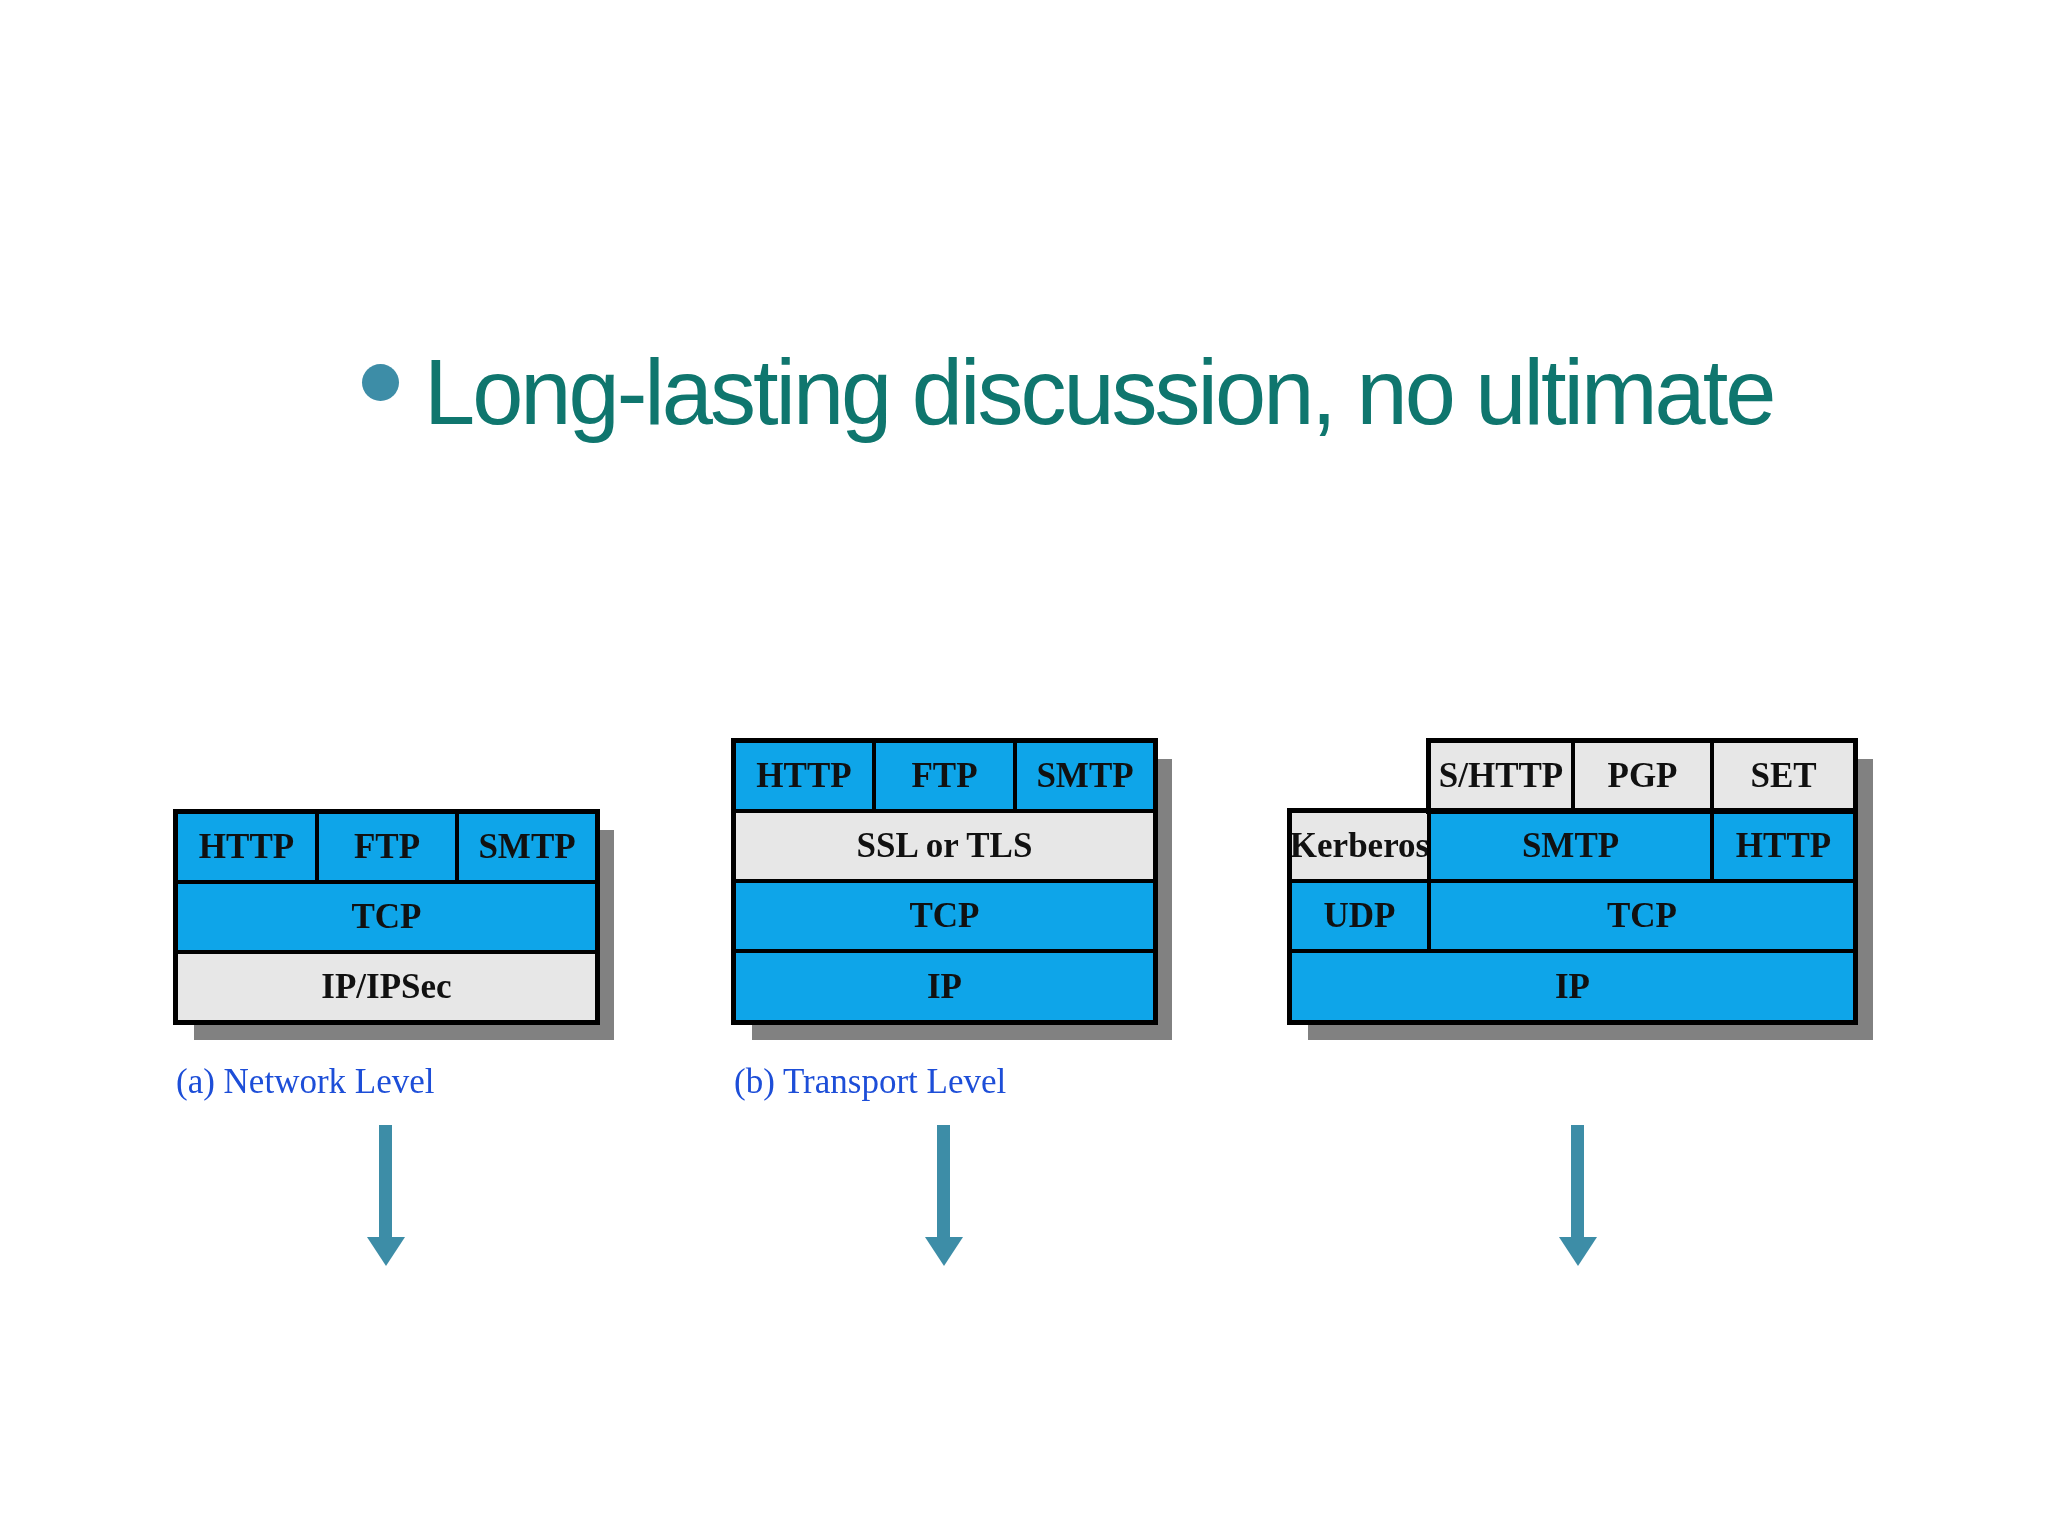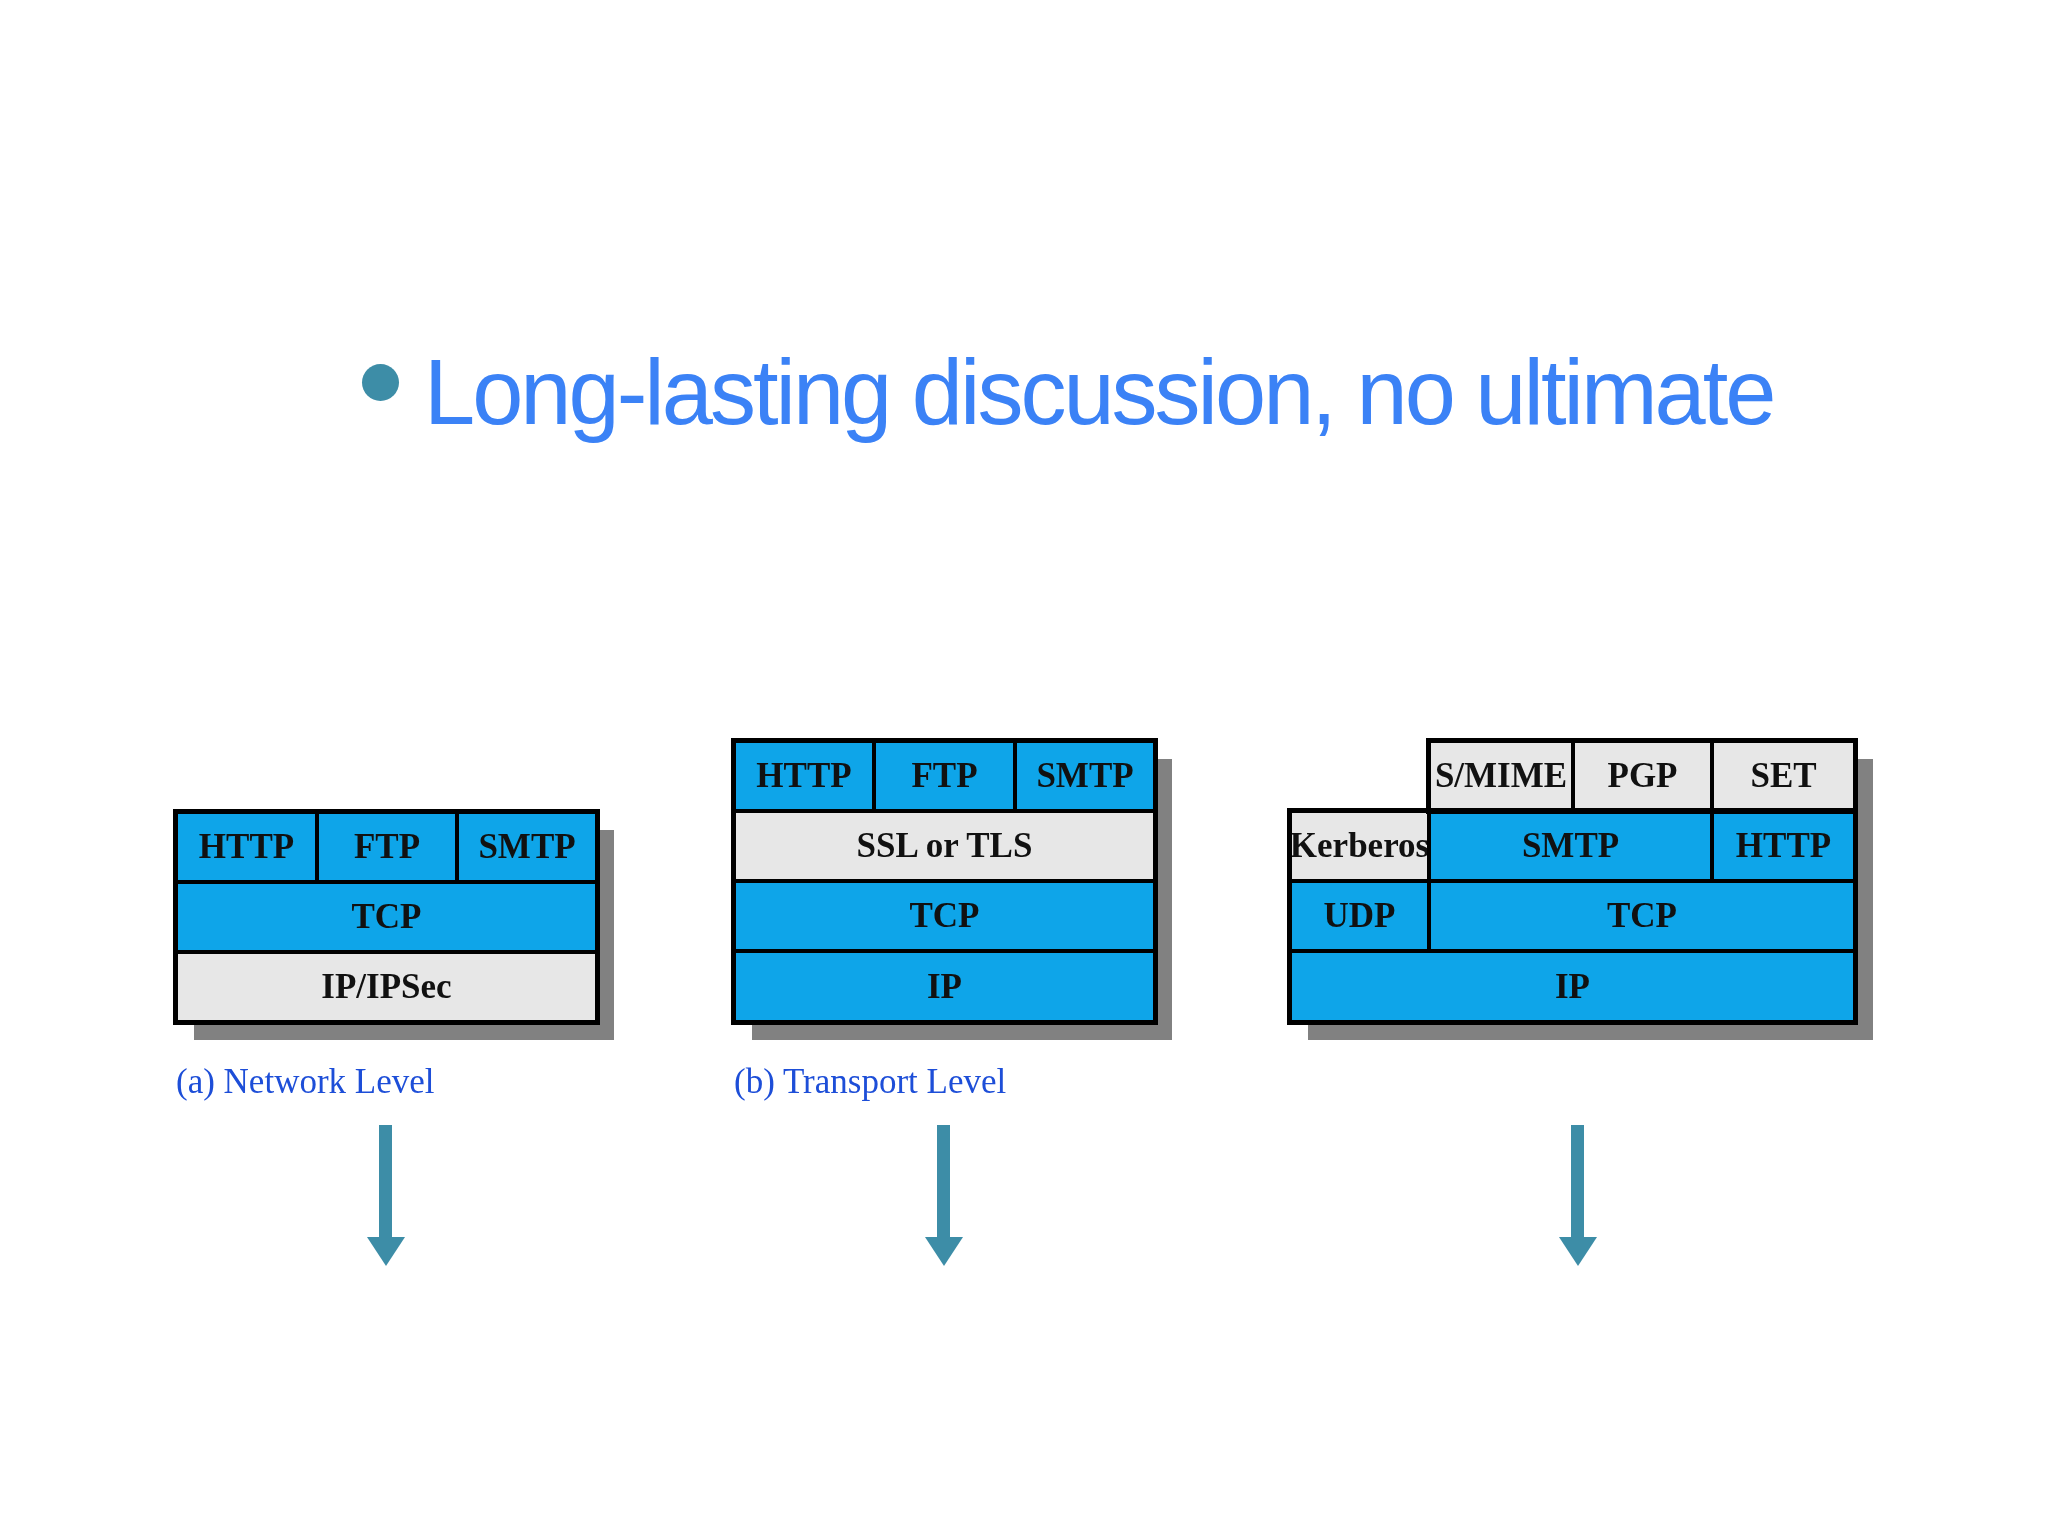--- a/index.html
+++ b/index.html
@@ -7,21 +7,21 @@
          font-family:"Liberation Sans",sans-serif;}
 
   
   .title{position:absolute;left:0;right:0;top:88px;text-align:center;
          font-size:113px;letter-spacing:-4px;color:#5e2c1e;font-weight:400;white-space:nowrap;}
 
   
   .bullet-dot{position:absolute;left:362px;top:364px;width:37px;height:37px;border-radius:50%;
               background:#3d8da7;}
   .bullet-text{position:absolute;left:424px;top:322px;font-size:92px;line-height:140px;
-               letter-spacing:-3px;color:#3b82f6;}
+               letter-spacing:-3px;color:#0f766e;}
 
   
   .shadow{position:absolute;background:#818181;}
   .cell{position:absolute;box-sizing:border-box;border:2px solid #000;background:#0ea5e9;
         display:flex;align-items:center;justify-content:center;
         font-family:"Liberation Serif",serif;font-weight:700;font-size:35px;color:#111;
         white-space:nowrap;overflow:hidden;}
   .cell.shaded{background:#e7e7e7;}
   .frame{position:absolute;box-sizing:border-box;border:3px solid #000;background:transparent;
          pointer-events:none;}
@@ -68,21 +68,21 @@
   <div class="cell" style="left:734px;top:951px;width:421px;height:71px;">IP</div>
   <div class="frame" style="left:731px;top:738px;width:427px;height:287px;"></div>
 
   <div class="caption" style="left:734px;top:1060px;width:421px;">(b) Transport Level</div>
   <div class="arrow-shaft" style="left:937px;"></div>
   <div class="arrow-head" style="left:925px;"></div>
 
   <div class="shadow" style="left:1447px;top:759px;width:426px;height:70px;"></div>
   <div class="shadow" style="left:1308px;top:829px;width:565px;height:211px;"></div>
 
-  <div class="cell shaded" style="left:1429px;top:741px;width:144px;height:70px;">S/MIME</div>
+  <div class="cell shaded" style="left:1429px;top:741px;width:144px;height:70px;">S/HTTP</div>
   <div class="cell shaded" style="left:1573px;top:741px;width:139px;height:70px;">PGP</div>
   <div class="cell shaded" style="left:1712px;top:741px;width:143px;height:70px;">SET</div>
 
   <div class="cell shaded" style="left:1290px;top:811px;width:139px;height:70px;">Kerberos</div>
   <div class="cell" style="left:1429px;top:811px;width:283px;height:70px;">SMTP</div>
   <div class="cell" style="left:1712px;top:811px;width:143px;height:70px;">HTTP</div>
 
   <div class="cell" style="left:1290px;top:881px;width:139px;height:70px;">UDP</div>
   <div class="cell" style="left:1429px;top:881px;width:426px;height:70px;">TCP</div>
 

